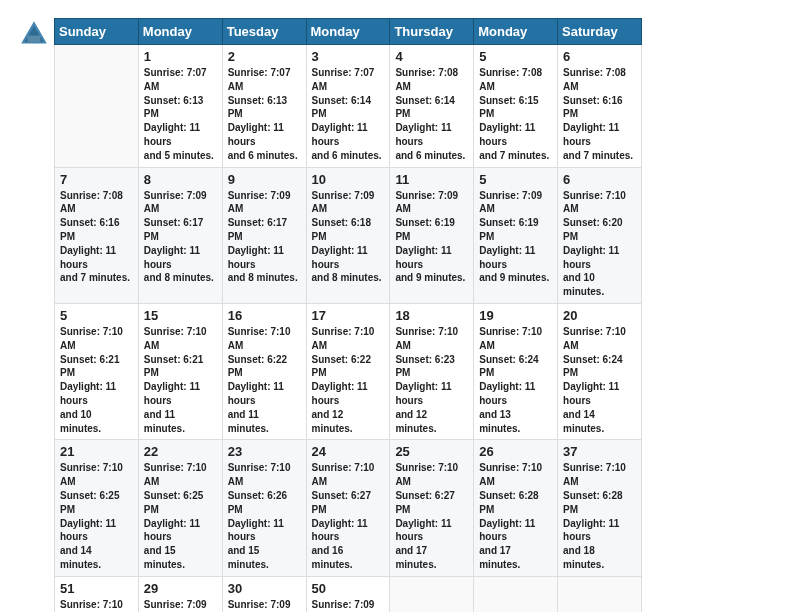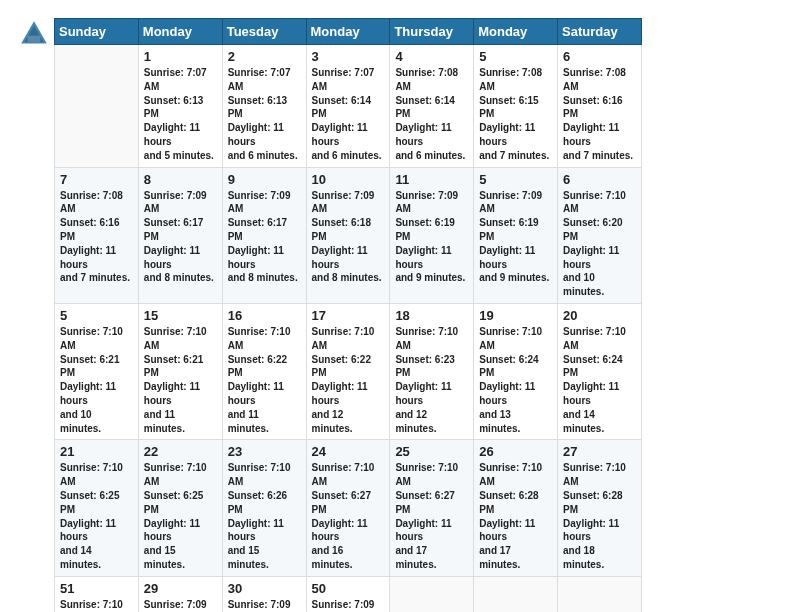--- a/index.html
+++ b/index.html
@@ -316,21 +316,21 @@
 and 17 minutes.</div>
           </td>
           <td>
             <span class="day-num">26</span>
             <div class="day-info" style="white-space: pre-line;">Sunrise: 7:10 AM
 Sunset: 6:28 PM
 Daylight: 11 hours
 and 17 minutes.</div>
           </td>
           <td>
-            <span class="day-num">27</span>
+            <span class="day-num">37</span>
             <div class="day-info" style="white-space: pre-line;">Sunrise: 7:10 AM
 Sunset: 6:28 PM
 Daylight: 11 hours
 and 18 minutes.</div>
           </td>
         </tr>
         <tr>
           <td>
             <span class="day-num">51</span>
             <div class="day-info" style="white-space: pre-line;">Sunrise: 7:10 AM

